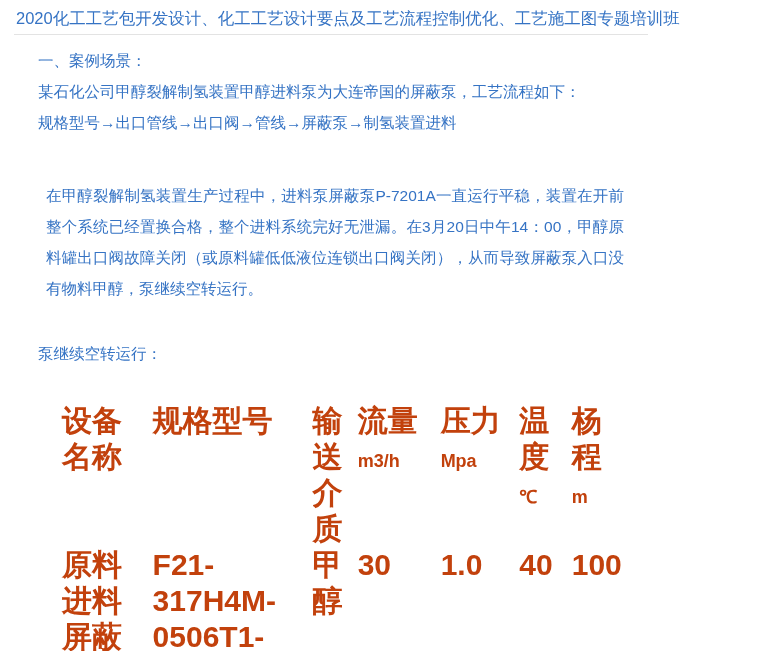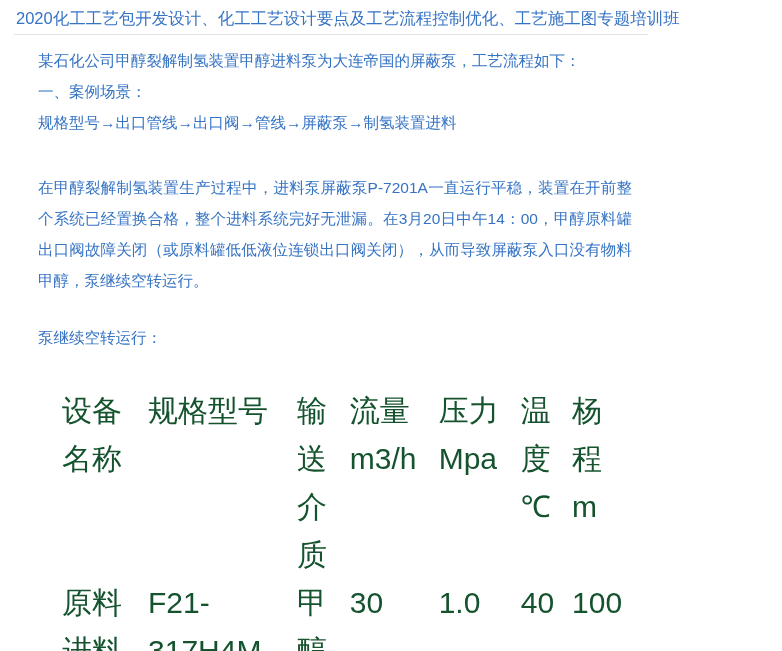--- a/index.html
+++ b/index.html
@@ -44,63 +44,63 @@
     font-size: 15.5px;
     line-height: 31px;
     margin: 0 0 0 0;
   }
   .spacer-lg { height: 34px; }
   .spacer-md { height: 26px; }
   .blockpara {
     color: #3573c4;
     font-size: 15.5px;
     line-height: 31px;
-    margin: 0;
+    margin: 8px;
     text-align: justify;
     max-width: 648px;
   }
   table.spec {
     border-collapse: collapse;
     margin-top: 34px;
     margin-left: 24px;
     color: #1a1a1a;
     font-size: 30px;
     font-family: "Liberation Sans", sans-serif;
   }
   table.spec td {
     vertical-align: top;
     padding: 0 6px 0 0;
-    line-height: 48px;
-    font-weight: 400;
-    color: #14532d;
+    line-height: 36px;
+    font-weight: 700;
+    color: #c2410c;
   }
   td.c-name   { width: 108px; }
   td.c-model  { width: 154px; margin-left: 12px; }
-  td.c-medium { width: 56px; }
+  td.c-medium { width: 56px; text-align: center; }
   td.c-flow   { width: 92px; }
   td.c-press  { width: 86px; }
   td.c-temp   { width: 52px; }
   td.c-head   { width: 56px; }
-  .unit-small { font-size: 30px; margin-top: 6px; }
+  .unit-small { font-size: 18px; margin-top: 6px; }
   .hdr-row td { padding-bottom: 14px; }
 </style>
 </head>
 <body>
 
 <div class="page">
 
   <div class="header">
     <div class="header-line">2020化工工艺包开发设计、化工工艺设计要点及工艺流程控制优化、工艺施工图专题培训班</div>
   </div>
   <div class="rule"></div>
 
   <div class="body-wrap">
 
+    <div class="para">一、案例场景：</div>
     <div class="para">某石化公司甲醇裂解制氢装置甲醇进料泵为大连帝国的屏蔽泵，工艺流程如下：</div>
-    <div class="para">一、案例场景：</div>
     <div class="para">规格型号→出口管线→出口阀→管线→屏蔽泵→制氢装置进料</div>
 
     <div class="spacer-lg"></div>
 
     <div class="blockpara">在甲醇裂解制氢装置生产过程中，进料泵屏蔽泵P-7201A一直运行平稳，装置在开前整个系统已经置换合格，整个进料系统完好无泄漏。在3月20日中午14：00，甲醇原料罐出口阀故障关闭（或原料罐低低液位连锁出口阀关闭），从而导致屏蔽泵入口没有物料甲醇，泵继续空转运行。</div>
 
     <div class="spacer-md"></div>
 
     <div class="para">泵继续空转运行：</div>
 

